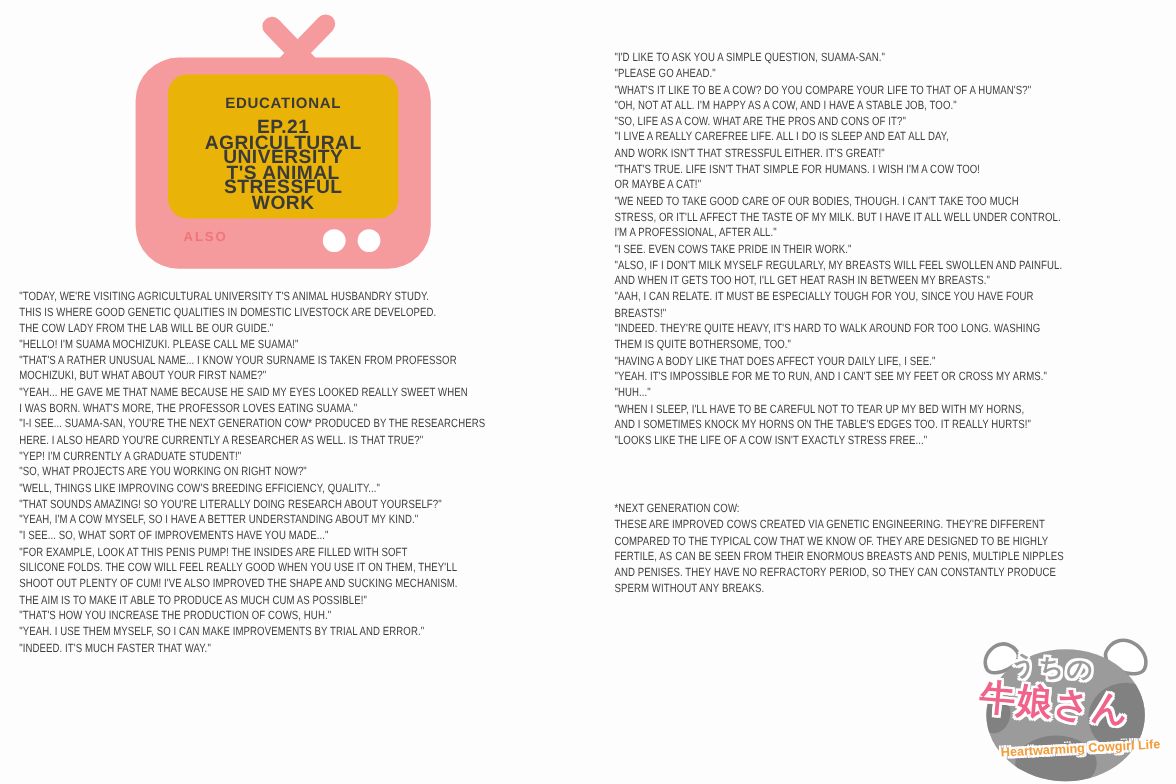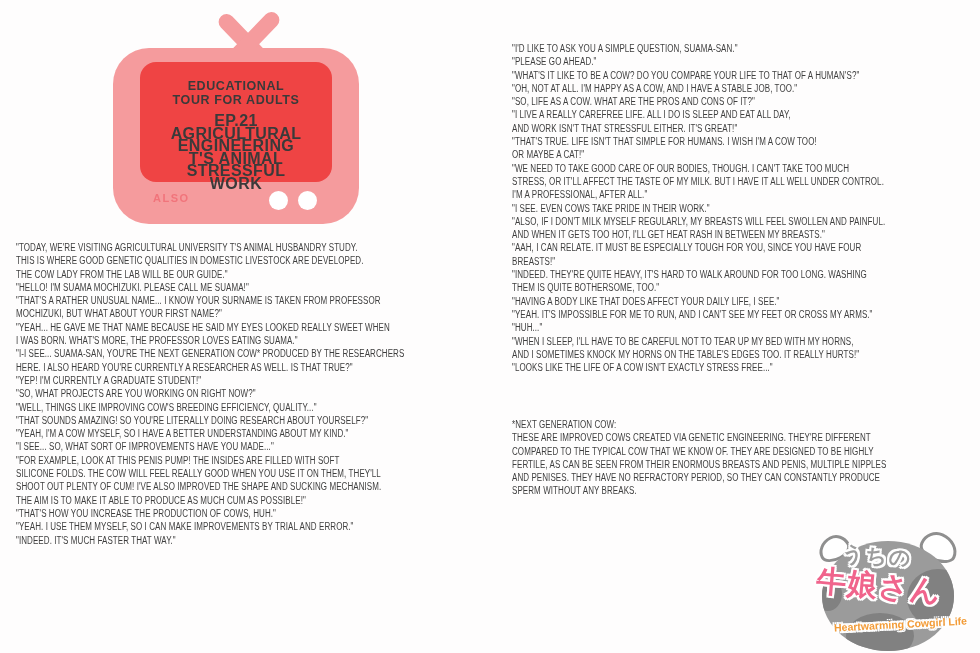--- a/index.html
+++ b/index.html
@@ -8,21 +8,21 @@
     overflow:hidden; font-family:"Liberation Sans", sans-serif; color:#3e3e3e;
   }
   
   .tv{position:absolute; left:113px; top:8px; width:246px; height:216px;}
   .antenna{position:absolute; width:66px; height:16px; border-radius:10px; background:#f59b9d;}
   .antenna.left{left:98px; top:24px; transform:rotate(46deg);}
   .antenna.right{left:108px; top:22px; transform:rotate(-46deg);}
   .tv-body{position:absolute; left:0; top:40px; width:246px; height:176px; background:#f59b9d; border-radius:36px;}
   .tv-screen{
     position:absolute; left:27px; top:54px; width:192px; height:120px;
-    background:#ef4444; border-radius:16px; text-align:center;
+    background:#eab308; border-radius:16px; text-align:center;
   }
   .tv-title{margin-top:17px; font-size:12.5px; line-height:14px; letter-spacing:0.6px; color:#3a3a3a; font-weight:bold;}
   .tv-info{margin-top:8px; font-size:16px; line-height:12.5px; letter-spacing:0.4px; color:#3a3a3a; font-weight:bold;}
   .tv-brand{
     position:absolute; left:40px; top:184px; font-size:11px; font-weight:bold;
     letter-spacing:1.5px; color:#f1747b;
   }
   .tv-knob{position:absolute; top:183px; width:19px; height:19px; border-radius:50%; background:#ffffff;}
   .tv-knob.k1{left:156px;}
   .tv-knob.k2{left:185px;}
@@ -70,25 +70,24 @@
 
 <div class="page">
 
   <div class="tv">
     <div class="antenna left"></div>
     <div class="antenna right"></div>
     <div class="tv-body"></div>
     <div class="tv-screen">
       <div class="tv-title">
         <div>EDUCATIONAL</div>
-        <div>TOUR FOR ADULTS</div>
       </div>
       <div class="tv-info">
           <div class="tv-info-line">EP.21</div>
-          <div class="tv-info-line">AGRICULTURAL ENGINEERING</div>
+          <div class="tv-info-line">AGRICULTURAL UNIVERSITY</div>
           <div class="tv-info-line">T'S ANIMAL STRESSFUL</div>
           <div class="tv-info-line">WORK</div>
         </div>
     </div>
     <div class="tv-brand">ALSO</div>
     <div class="tv-knob k1"></div>
     <div class="tv-knob k2"></div>
   </div>
 
   <div class="textcol col-left">

